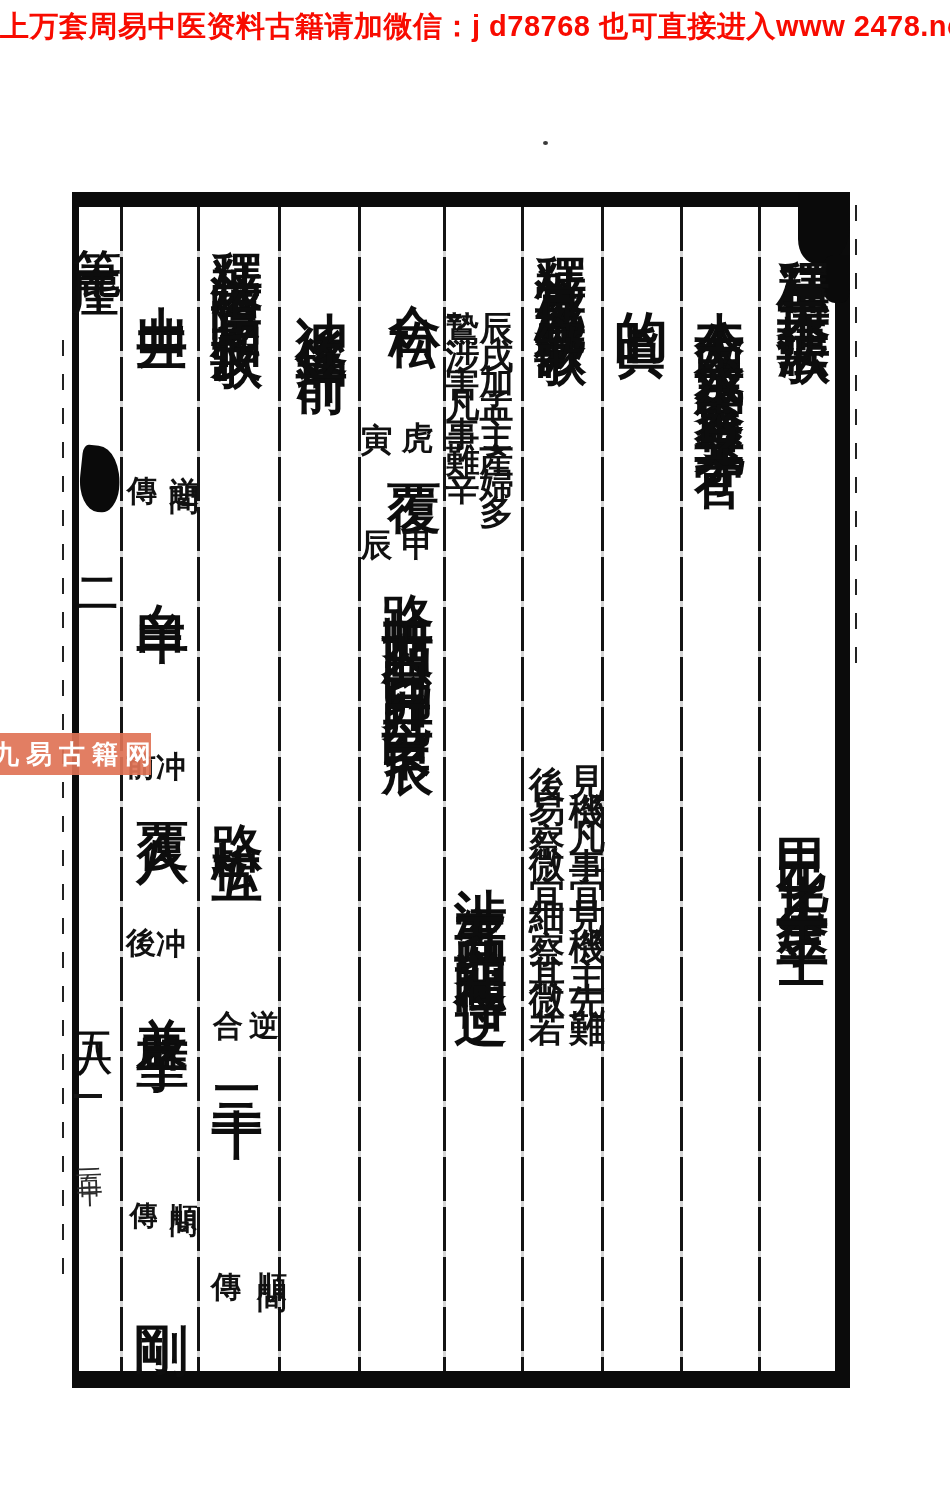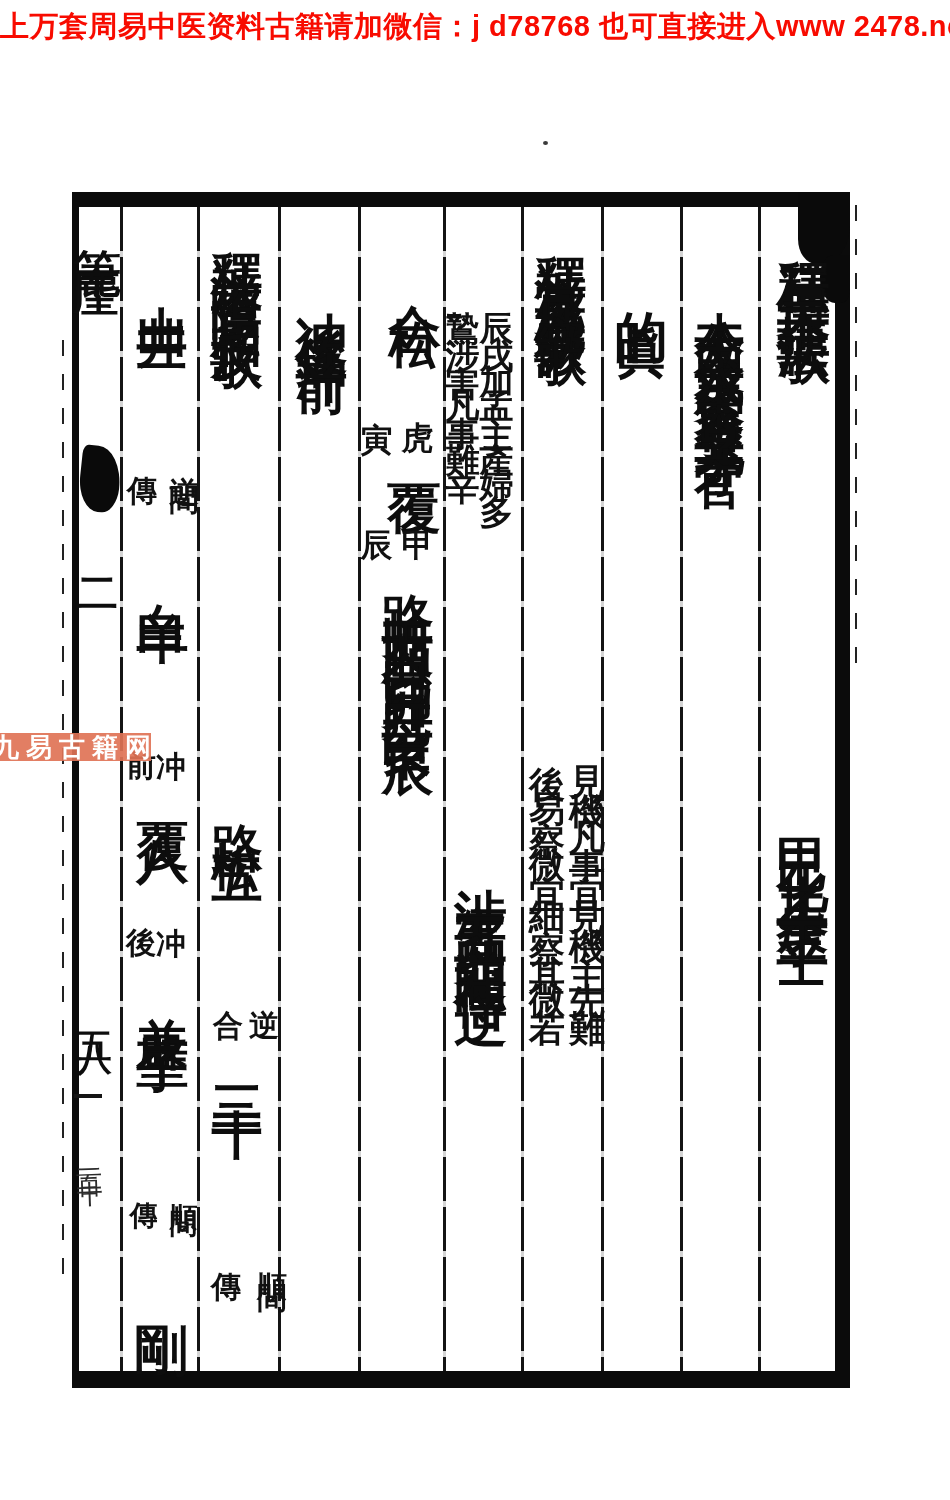--- a/index.html
+++ b/index.html
@@ -31,21 +31,21 @@
   .note { position:absolute; writing-mode:vertical-rl; text-orientation:upright;
           line-height:1; color:#111; font-weight:bold; z-index:3; }
   .note span { display:block; white-space:nowrap; line-height:1; }
 
   .blob { position:absolute; background:#0a0a0a; z-index:2; }
 
   .underline-mark { position:absolute; background:#151515; }
 
   .handwrite { transform:rotate(-2deg); color:#2b2b2b; font-weight:normal; }
 
-  .watermark-band { position:absolute; left:0; top:733px; width:151px; height:28px;
+  .watermark-band { position:absolute; left:0; top:733px; width:151px; height:42px;
             background:rgba(223,115,86,.92); z-index:6; display:flex;
             align-items:center; justify-content:center; }
   .watermark-band span { color:#ffffff; font-size:26px; letter-spacing:7px;
             font-weight:bold; font-family:"DejaVu Serif",serif; white-space:nowrap; }
 </style>
 </head>
 <body>
 
 <div class="banner">上万套周易中医资料古籍请加微信：j d78768 也可直接进入www 2478.net</div>
 

